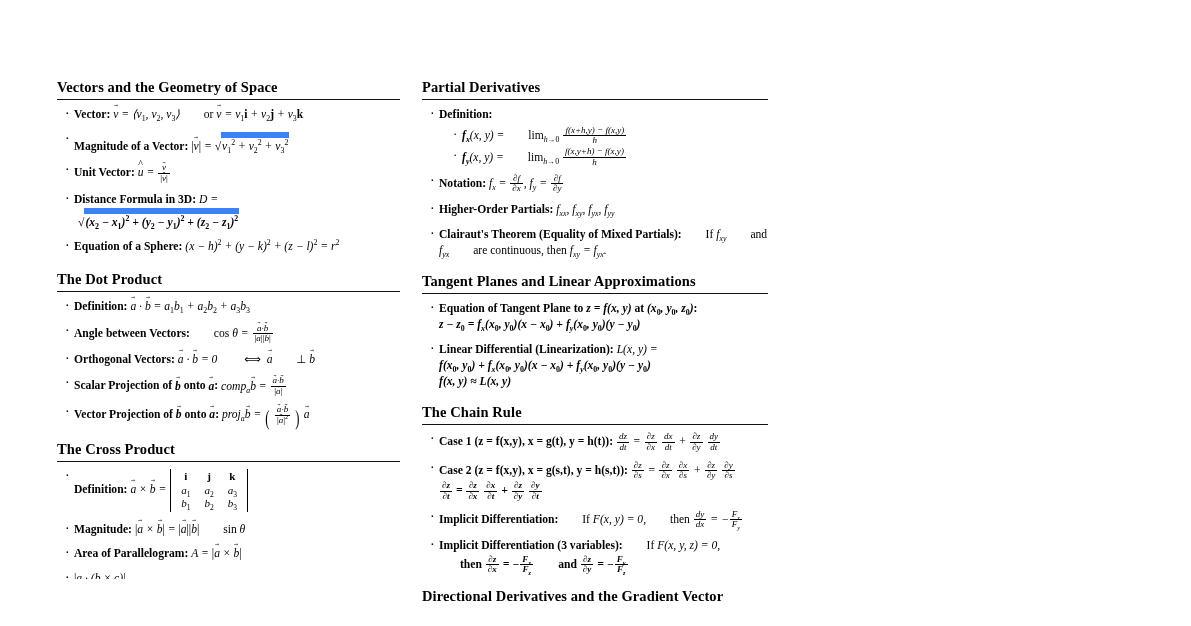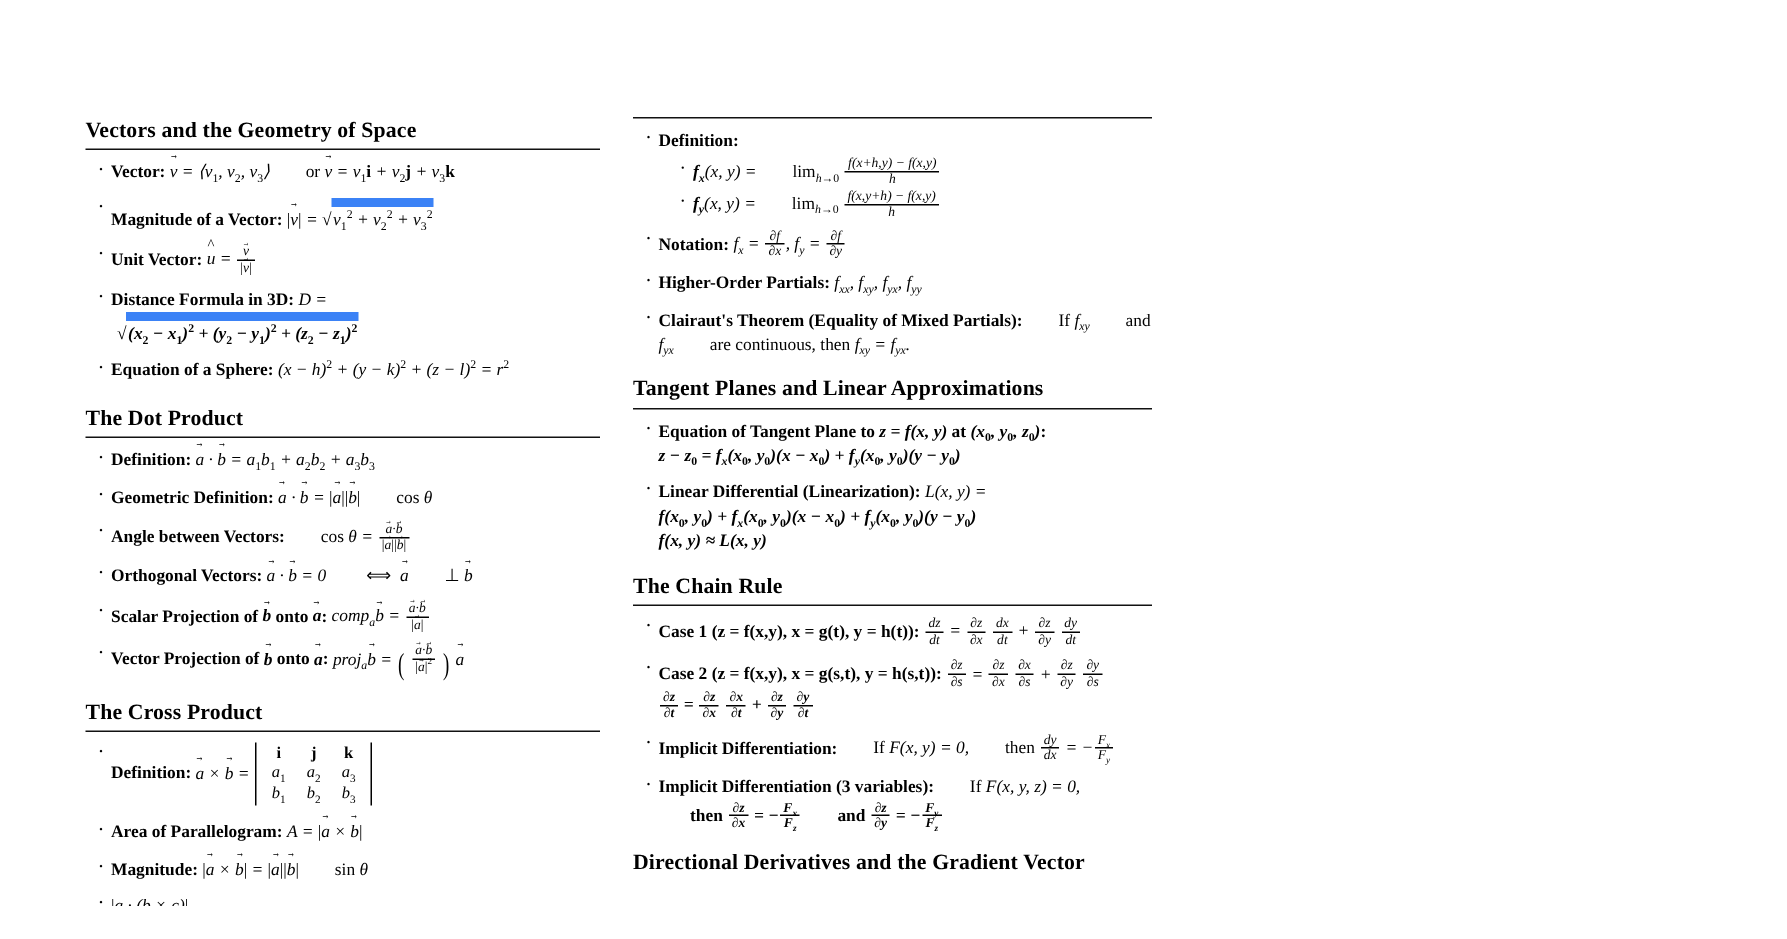--- a/index.html
+++ b/index.html
@@ -243,28 +243,20 @@
       <ul class="items">
 
         <li>
           <span class="lbl">Definition:</span>
           <span class="mth">
             <span class="vec">a</span> · <span class="vec">b</span> =
             <i>a</i><sub>1</sub><i>b</i><sub>1</sub> + <i>a</i><sub>2</sub><i>b</i><sub>2</sub> + <i>a</i><sub>3</sub><i>b</i><sub>3</sub>
           </span>
         </li>
 
-        <li>
-          <span class="lbl">Geometric Definition:</span>
-          <span class="mth">
-            <span class="vec">a</span> · <span class="vec">b</span> =
-            <span class="bars">|</span><span class="vec">a</span><span class="bars">||</span><span class="vec">b</span><span class="bars">|</span>
-            <span class="up">cos</span> θ
-          </span>
-        </li>
 
         <li>
           <span class="lbl">Angle between Vectors:</span>
           <span class="mth">
             <span class="up">cos</span> θ =
             <span class="frac">
               <span class="num"><span class="vec">a</span>·<span class="vec">b</span></span>
               <span class="den"><span class="bars">|</span><span class="vec">a</span><span class="bars">||</span><span class="vec">b</span><span class="bars">|</span></span>
             </span>
           </span>
@@ -334,49 +326,50 @@
                   <td><i>b</i><sub>2</sub></td>
                   <td><i>b</i><sub>3</sub></td>
                 </tr>
               </tbody>
                 </table>
             </span>
           </span>
         </li>
 
         <li>
-          <span class="lbl">Area of Parallelogram:</span>
-          <span class="mth">
-            <i>A</i> = <span class="bars">|</span><span class="vec">a</span> × <span class="vec">b</span><span class="bars">|</span>
-          </span>
-        </li>
-
-        <li>
           <span class="lbl">Magnitude:</span>
           <span class="mth">
             <span class="bars">|</span><span class="vec">a</span> × <span class="vec">b</span><span class="bars">|</span> =
             <span class="bars">|</span><span class="vec">a</span><span class="bars">||</span><span class="vec">b</span><span class="bars">|</span>
             <span class="up">sin</span> θ
           </span>
         </li>
 
+        <li>
+          <span class="lbl">Area of Parallelogram:</span>
+          <span class="mth">
+            <i>A</i> = <span class="bars">|</span><span class="vec">a</span> × <span class="vec">b</span><span class="bars">|</span>
+          </span>
+        </li>
+
         <li class="cutoff">
           <span class="mth">
             <span class="bars">|</span><span class="vec">a</span> · (<span class="vec">b</span> × <span class="vec">c</span>)<span class="bars">|</span>
           </span>
         </li>
 
       </ul>
     </div>
 
   </div>
 
   <div class="col col-right" style="top:78px;">
 
     <div class="section">
+      <h2 class="section-title">Partial Derivatives</h2>
       <hr class="rule">
       <ul class="items">
 
         <li style="margin-bottom:6px;">
           <span class="lbl">Definition:</span>
           <ul class="subitems">
             <li>
               <span class="mth">
                 <b><i>f</i><sub><i>x</i></sub></b>(<i>x</i>, <i>y</i>) =
                 <span class="up">lim</span><sub><i>h</i>→0</sub>

